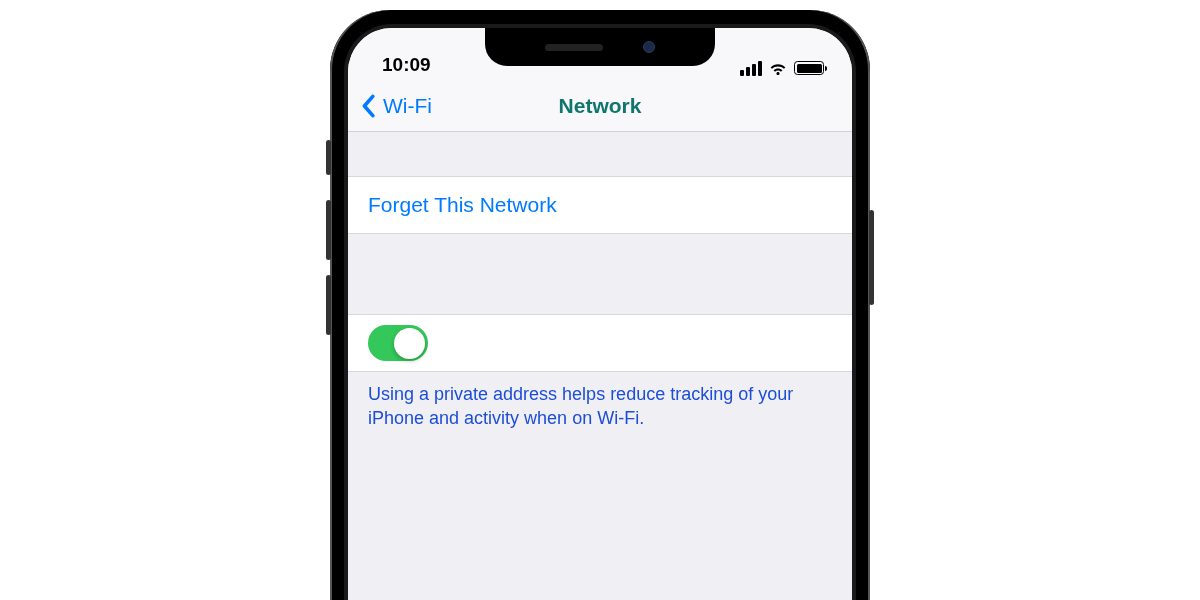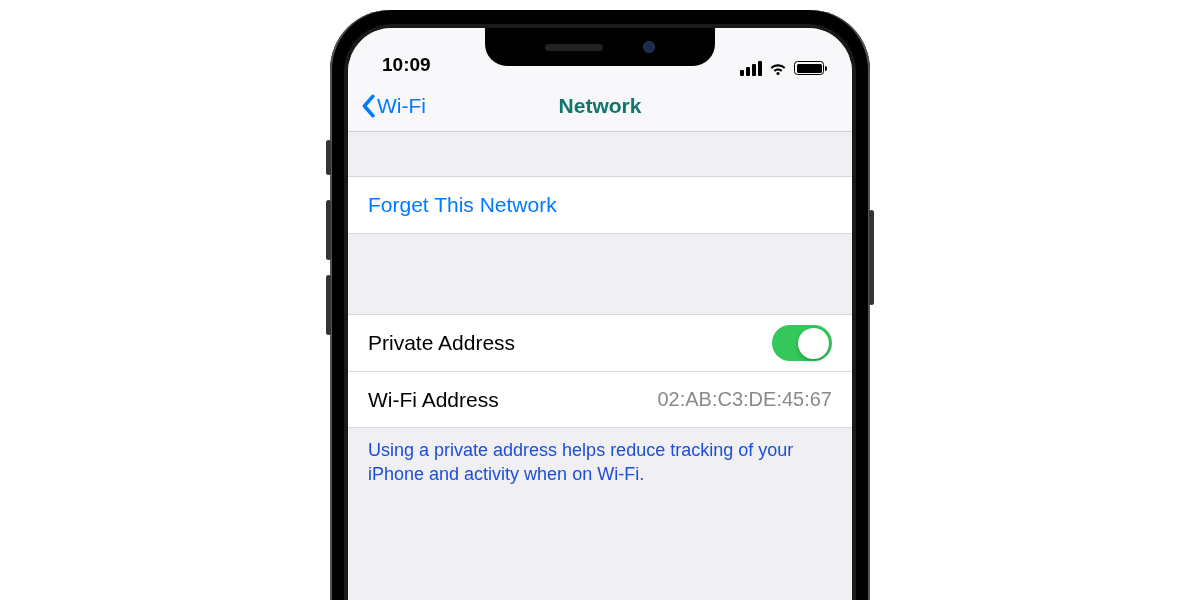--- a/index.html
+++ b/index.html
@@ -146,21 +146,21 @@
       display: flex;
       align-items: center;
       position: relative;
       padding: 0 12px;
     }
     .back-button {
       display:flex;
       align-items:center;
       color: #007aff;
       font-size: 21px;
-      gap: 1px;
+      gap: 7px;
       cursor: pointer;
     }
     .back-chevron svg { width: 16px; height: 24px; display:block; }
     .nav-title {
       position: absolute;
       left: 50%;
       transform: translateX(-50%);
       font-size: 21px;
       font-weight: 600;
       color: #0f766e;
@@ -270,28 +270,23 @@
         </div>
       </div>
 
       <div class="spacer-sm"></div>
 
 
       <div class="spacer-sm"></div>
 
       <div class="list-group">
         <div class="list-row">
-          <span>Private Address</span>
           <div class="toggle">
             <div class="knob"></div>
           </div>
-        </div>
-        <div class="list-row">
-          <span>Wi-Fi Address</span>
-          <span class="value">02:AB:C3:DE:45:67</span>
         </div>
       </div>
 
       <div class="footer-note">Using a private address helps reduce tracking of your iPhone and activity when on Wi-Fi.</div>
 
     </div>
   </div>
 </div>
 
 </body></html>

